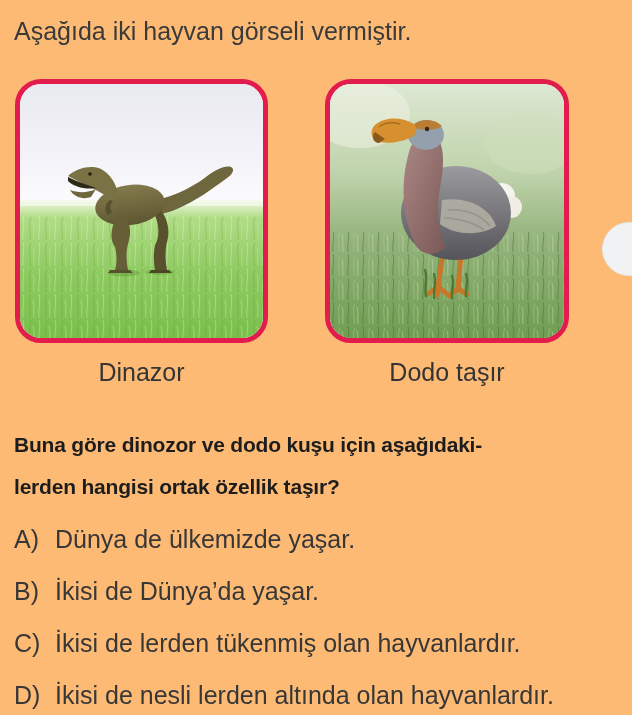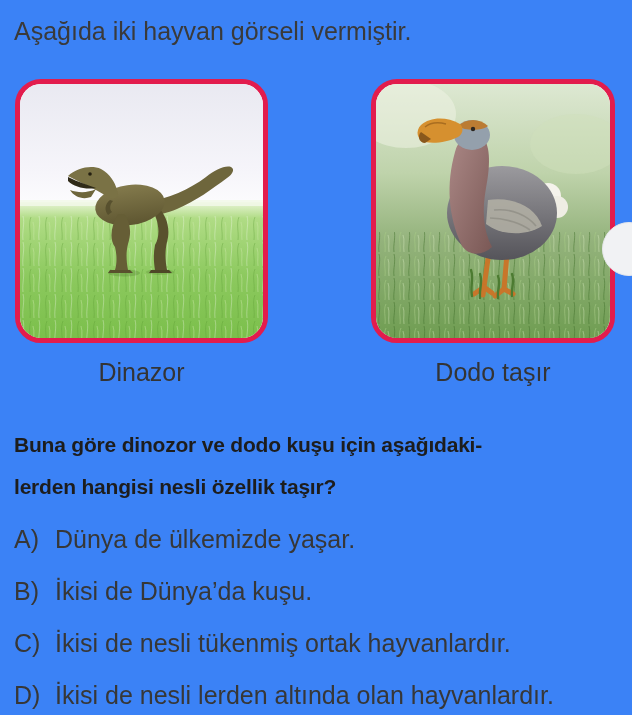--- a/index.html
+++ b/index.html
@@ -1,34 +1,34 @@
 <!DOCTYPE html>
 <html><head>
 <meta charset="utf-8">
 <style>
   * { margin:0; padding:0; box-sizing:border-box; }
   html,body { background:#ffffff; }
   .page {
     position:relative;
     width:632px; height:715px;
-    background:#3b82f6;
+    background:#fdba74;
     font-family:"Liberation Sans", sans-serif;
     color:#373737;
     overflow:hidden;
   }
   .intro {
     margin:17px 0 0 14px;
     font-size:25px;
     color:#3a3a3a;
     white-space:nowrap;
   }
   .figures {
     display:flex;
     margin:33px 0 0 15px;
-    gap:103px;
+    gap:57px;
   }
   .figure { display:flex; flex-direction:column; }
   .card {
     border:5px solid #e21c4d;
     border-radius:26px;
     overflow:hidden;
     background:#fff;
   }
   .card.dino { width:253px; height:264px; }
   .card.dodo { width:244px; height:264px; }
@@ -193,35 +193,35 @@
           <path d="M96,212 C94,202 98,194 95,186 M104,214 C103,205 107,198 104,190 M122,214 C121,206 125,199 122,192 M136,212 C135,204 139,197 136,190" stroke="#4c7b31" stroke-width="2.4" fill="none" stroke-linecap="round"></path>
         </svg>
       </div>
       <div class="caption">Dodo taşır</div>
     </div>
 
   </div>
 
   <div class="question">
     <div>Buna göre dinozor ve dodo kuşu için aşağıdaki-</div>
-    <div>lerden hangisi nesli özellik taşır?</div>
+    <div>lerden hangisi ortak özellik taşır?</div>
   </div>
 
   <div class="options">
     <div class="option">
       <span class="letter">A)</span>
       <span>Dünya de ülkemizde yaşar.</span>
     </div>
     <div class="option">
       <span class="letter">B)</span>
-      <span>İkisi de Dünya’da kuşu.</span>
+      <span>İkisi de Dünya’da yaşar.</span>
     </div>
     <div class="option">
       <span class="letter">C)</span>
-      <span>İkisi de nesli tükenmiş ortak hayvanlardır.</span>
+      <span>İkisi de lerden tükenmiş olan hayvanlardır.</span>
     </div>
     <div class="option">
       <span class="letter">D)</span>
       <span>İkisi de nesli lerden altında olan hayvanlardır.</span>
     </div>
   </div>
 
   <div class="edge-btn"></div>
 
 </div>

